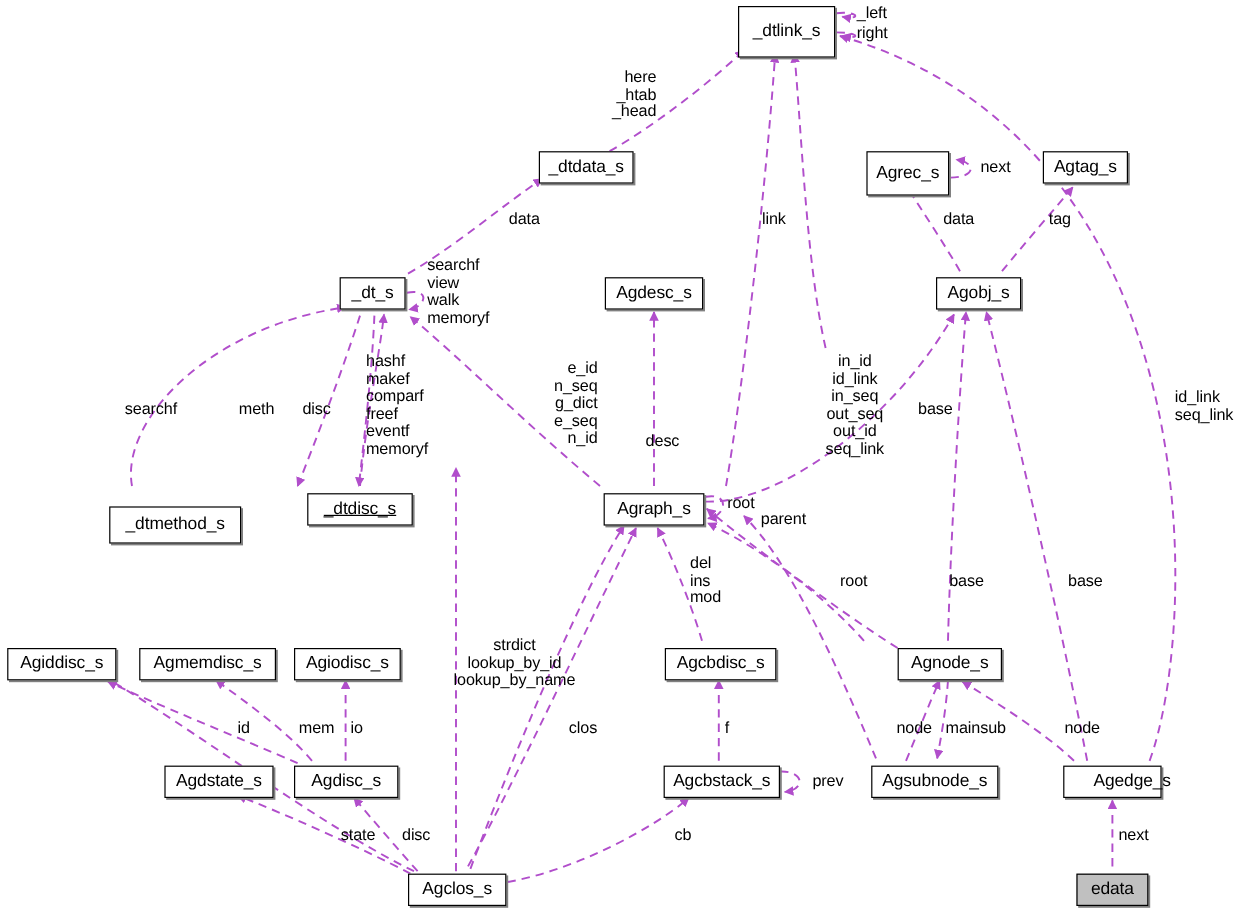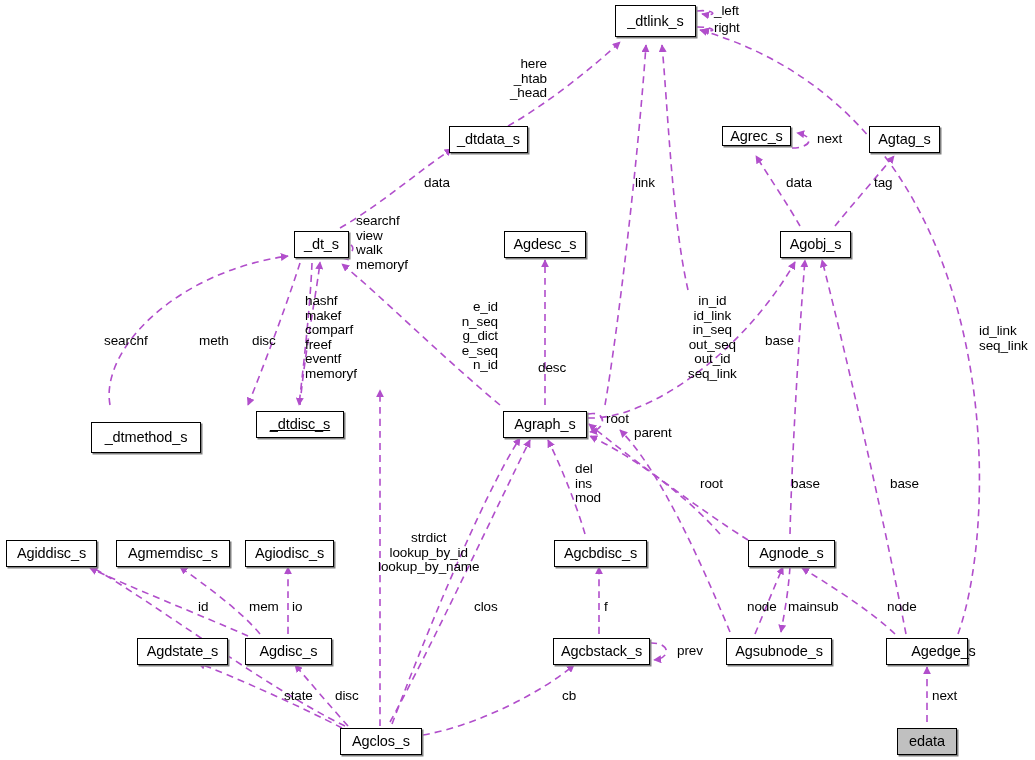--- a/index.html
+++ b/index.html
@@ -103,33 +103,33 @@
         <path d="M 342,728 C 300,706 232,676 198,663" marker-end="url(#arrowpurple)"></path>
         <path d="M 348,726 C 330,706 308,680 295,665" marker-end="url(#arrowpurple)"></path>
         <path d="M 423,735 C 480,725 545,690 574,665" marker-end="url(#arrowpurple)"></path>
         <path d="M 927,722 C 927,700 927,690 927,667" marker-end="url(#arrowpurple)"></path>
         <path d="M 720,534 C 690,500 640,460 590,436" marker-end="url(#arrowpurple)"></path>
         <path d="M 730,632 C 700,560 660,470 620,430" marker-end="url(#arrowpurple)"></path>
       </g>
   </svg>
 
   <div id="nodes-layer">
-      <div class="node" style="left: 615px; top: 5px; width: 81px; height: 32px;">
+      <div class="node" style="left: 615px; top: 5px; width: 81px; height: 43px;">
         <span>_dtlink_s</span>
       </div>
       <div class="node" style="left: 449px; top: 126px; width: 79px; height: 27px;">
         <span>_dtdata_s</span>
       </div>
-      <div class="node" style="left: 722px; top: 126px; width: 69px; height: 20px;">
+      <div class="node" style="left: 722px; top: 126px; width: 69px; height: 37px;">
         <span>Agrec_s</span>
       </div>
       <div class="node" style="left: 869px; top: 126px; width: 71px; height: 27px;">
         <span>Agtag_s</span>
       </div>
-      <div class="node" style="left: 283px; top: 231px; width: 55px; height: 27px; margin-left: 11px;">
+      <div class="node" style="left: 283px; top: 231px; width: 55px; height: 27px;">
         <span>_dt_s</span>
       </div>
       <div class="node" style="left: 504px; top: 231px; width: 82px; height: 27px;">
         <span>Agdesc_s</span>
       </div>
       <div class="node" style="left: 780px; top: 231px; width: 71px; height: 27px;">
         <span>Agobj_s</span>
       </div>
       <div class="node" style="left: 91px; top: 422px; width: 110px; height: 31px;">
         <span>_dtmethod_s</span>

